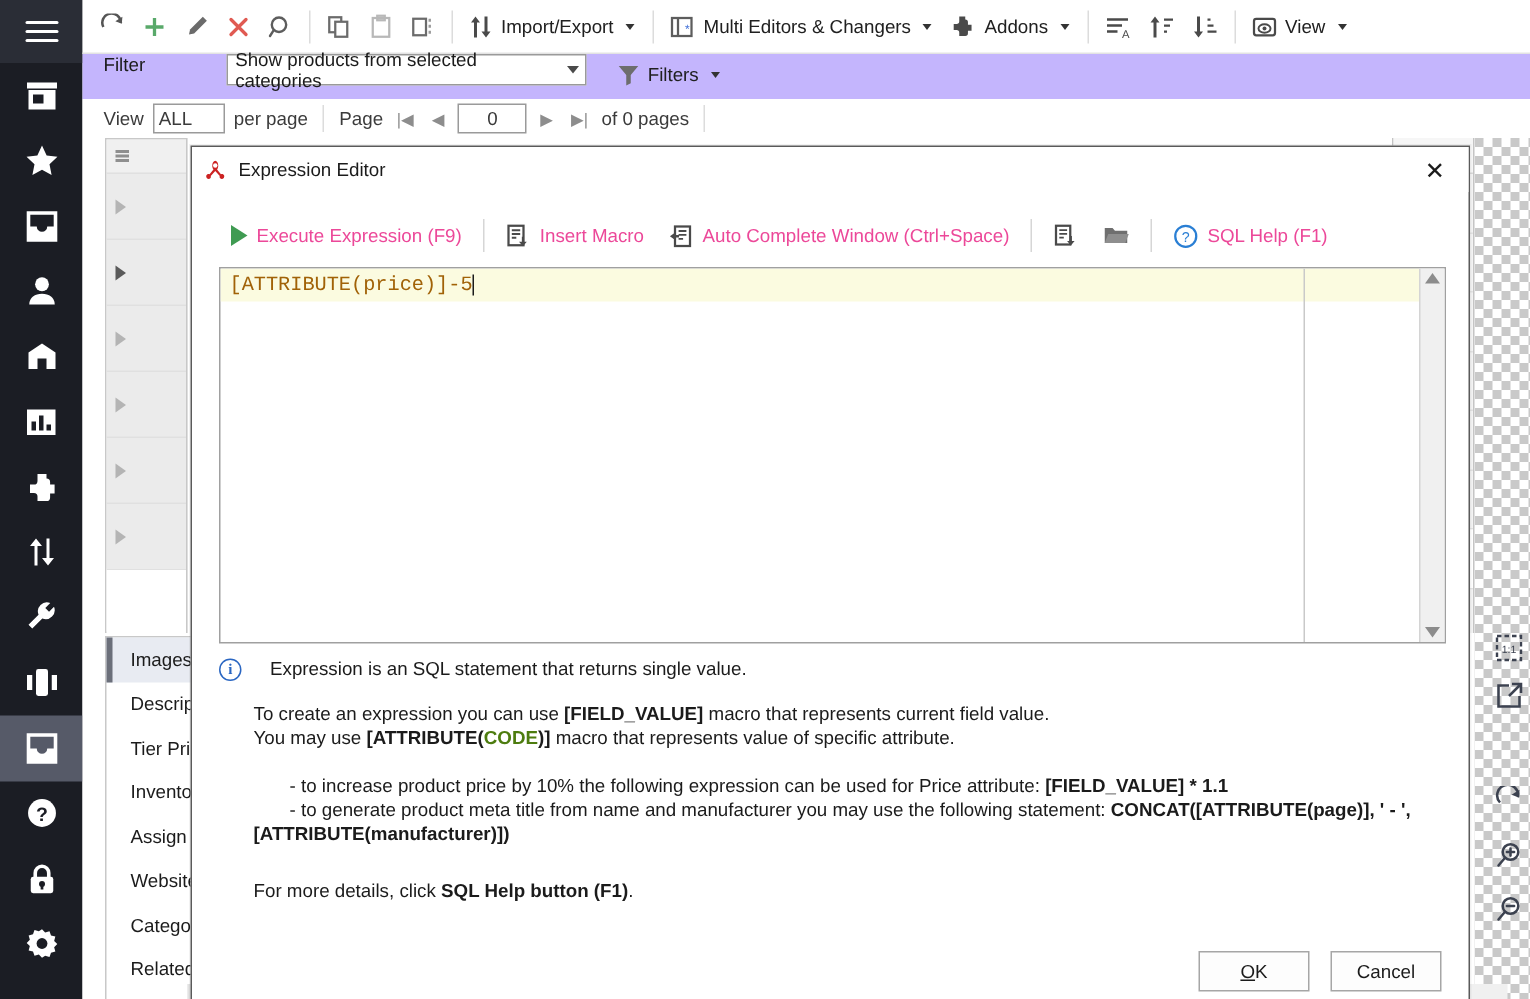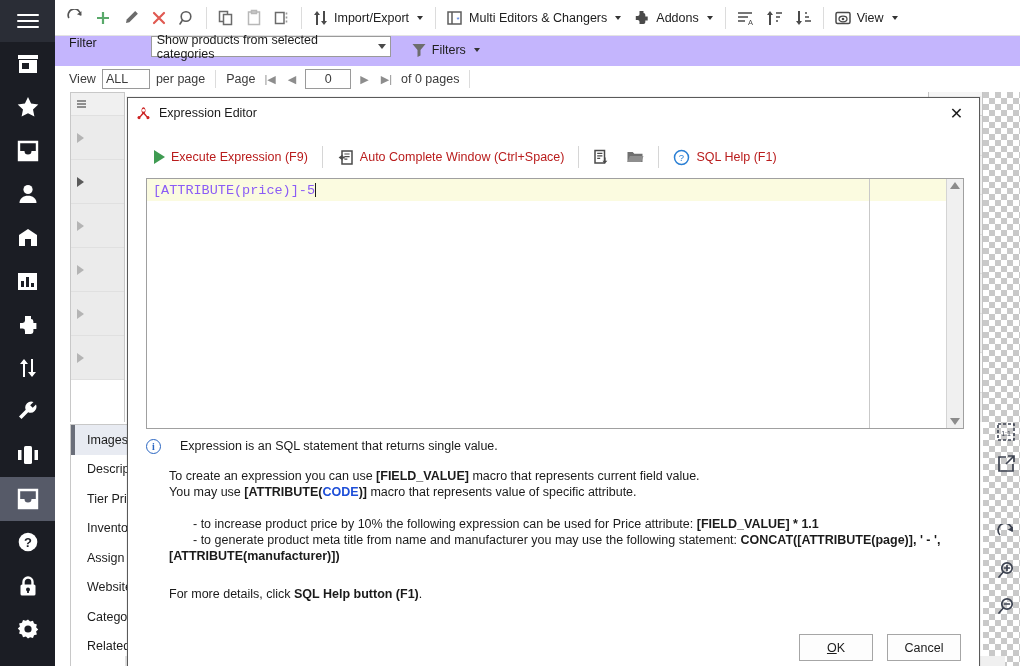--- a/index.html
+++ b/index.html
@@ -157,36 +157,36 @@
   .dlg-close {
     position: absolute; right: 0; top: 0; width: 45px; height: 30px;
     display:flex; align-items:center; justify-content:center;
     font-size: 16px; color: #1b1b1b; font-family: "DejaVu Sans", sans-serif;
   }
   .dlg-toolbar {
     position: absolute; left: 0; top: 44px; width: 853px; height: 30px;
     display: flex; align-items: center; padding-left: 18px; gap: 0;
   }
   .dt-btn { display:flex; align-items:center; gap:6px; padding: 0 8px; height:26px; }
-  .dt-lbl { font-size: 12.5px; color: #b91c1c; white-space: nowrap; }
+  .dt-lbl { font-size: 12.5px; color: #ec4899; white-space: nowrap; }
   .dt-sep { width:1px; height:22px; background:#d6d6d6; margin: 0 6px; }
   .play { width:0;height:0;border-top:7px solid transparent;border-bottom:7px solid transparent;
           border-left:11px solid #3f9b52; }
 
   .editor-wrap {
     position: absolute; left: 18px; top: 80px; width: 818px; height: 251px;
     border: 1px solid #a0a0a0; background: #ffffff; display: flex;
   }
   .editor-main { position: relative; flex: 1; overflow: hidden; }
   .editor-line1 {
     height: 22px; background: #fbfbe0; display:flex; align-items:center; padding-left: 6px;
   }
   .editor-code {
     font-family: "Liberation Mono", "DejaVu Sans Mono", monospace;
-    font-size: 13.5px; color: #8b5cf6; white-space: pre;
+    font-size: 13.5px; color: #a16207; white-space: pre;
   }
   .caret-bar { display:inline-block; width:1px; height:14px; background:#1b1b1b; vertical-align:-2px; }
   .editor-gutter-line {
     position:absolute; left: 722px; top: 0; width: 1px; height: 249px; background:#c9c9c9;
   }
   .editor-scroll {
     width: 17px; background: #f0f0f0; border-left: 1px solid #d4d4d4;
     display:flex; flex-direction:column; justify-content:space-between; align-items:center;
     padding: 3px 0;
   }
@@ -196,21 +196,21 @@
            border-top:7px solid #8c8c8c; }
 
   .helpbox { position: absolute; left: 18px; top: 340px; width: 818px; }
   .help-row1 { display:flex; align-items:flex-start; gap:8px; }
   .info-ic { width:15px; height:15px; border:1.5px solid #2a66c2; border-radius:50%;
              color:#2a66c2; font-size:10px; font-weight:bold; display:flex;
              align-items:center; justify-content:center; flex:none; margin-top:1px;
              font-family:"Liberation Serif", serif; }
   .help-t { font-size: 12.5px; color:#1b1b1b; line-height: 16px; margin-left: 11px; }
   .help-block { margin-left: 23px; margin-top: 14px; font-size:12.5px; line-height:16px; color:#1b1b1b; }
-  .bluecode { color: #1d4ed8; font-weight: bold; }
+  .bluecode { color: #4d7c0f; font-weight: bold; }
   .greenhdr { color: #1a7a2e; font-weight: bold; }
   .ind { padding-left: 24px; }
   b { font-weight: bold; }
 
   .dlg-buttons { position: absolute; right: 18px; bottom: 16px; display:flex; gap: 14px; }
   .btn {
     width: 74px; height: 27px; border: 1px solid #a6a6a6; background: #fdfdfd;
     font-size: 12.5px; color: #1b1b1b; display:flex; align-items:center; justify-content:center;
   }
   .btn u { text-decoration: underline; }
@@ -576,20 +576,28 @@
     <span class="ttxt">Expression Editor</span>
     <div class="dlg-close">✕</div>
   </div>
 
   <div class="dlg-toolbar">
     <div class="dt-btn">
       <span class="play"></span>
       <span class="dt-lbl">Execute Expression (F9)</span>
     </div>
     <div class="dt-sep"></div>
+    <div class="dt-btn">
+      <svg width="17" height="17" viewBox="0 0 17 17">
+            <rect x="2" y="1.5" width="10" height="13" fill="none" stroke="#4a4a4a" stroke-width="1.5"></rect>
+            <path stroke="#4a4a4a" stroke-width="1.2" d="M4.2 4.5h5.6M4.2 7h5.6M4.2 9.5h3"></path>
+            <path fill="#4a4a4a" d="M12.3 8.8v3.4h1.9l-2.6 2.9-2.6-2.9h1.9V8.8z"></path>
+          </svg>
+      <span class="dt-lbl">Insert Macro</span>
+    </div>
     <div class="dt-btn">
       <svg width="17" height="17" viewBox="0 0 17 17">
             <rect x="5" y="2" width="10" height="13" fill="none" stroke="#4a4a4a" stroke-width="1.5"></rect>
             <path stroke="#4a4a4a" stroke-width="1.2" d="M7.4 5h5.2M7.4 7.6h5.2M7.4 10.2h3"></path>
             <path fill="#4a4a4a" d="M5.6 5.6L1.6 8.5l4 2.9v-2h2.1v-1.8H5.6z"></path>
           </svg>
       <span class="dt-lbl">Auto Complete Window (Ctrl+Space)</span>
     </div>
     <div class="dt-sep"></div>
     <div class="dt-btn">

